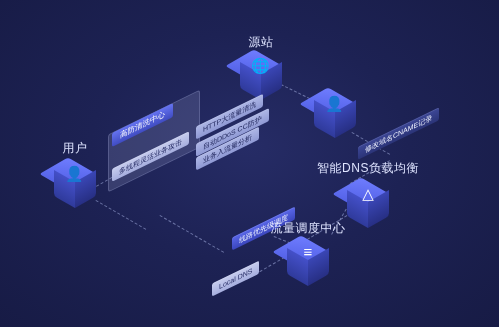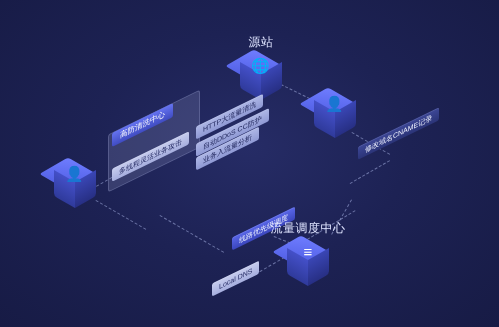--- a/index.html
+++ b/index.html
@@ -152,22 +152,30 @@
 
   <div class="node" style="left:312px; top:88px;">
     <div class="cube-top"></div>
     <div class="face-left"></div>
     <div class="face-right"></div>
     <div class="glyph">👤</div>
   </div>
 
   <div class="plate dark" style="left:358px; top:127px;">修改域名CNAME记录</div>
 
+  <div class="node" style="left:345px; top:178px;">
+    <div class="caption" style="top:-18px;">智能DNS负载均衡</div>
+    <div class="cube-top"></div>
+    <div class="face-left"></div>
+    <div class="face-right"></div>
+    <div class="glyph">△</div>
+  </div>
 
   <div class="node" style="left:52px; top:158px;">
+    <div class="caption" style="top:-18px;">用户</div>
     <div class="cube-top"></div>
     <div class="face-left"></div>
     <div class="face-right"></div>
     <div class="glyph">👤</div>
   </div>
 
   <div class="slab" style="left:108px; top:112px; width:90px; height:56px;"></div>
   <div class="title-plate" style="left:112px; top:118px;">高防清洗中心</div>
   <div class="plate panel" style="left:196px; top:110px;">HTTP大流量清洗</div>
   <div class="plate panel" style="left:196px; top:126px;">自动DDoS CC防护</div>

